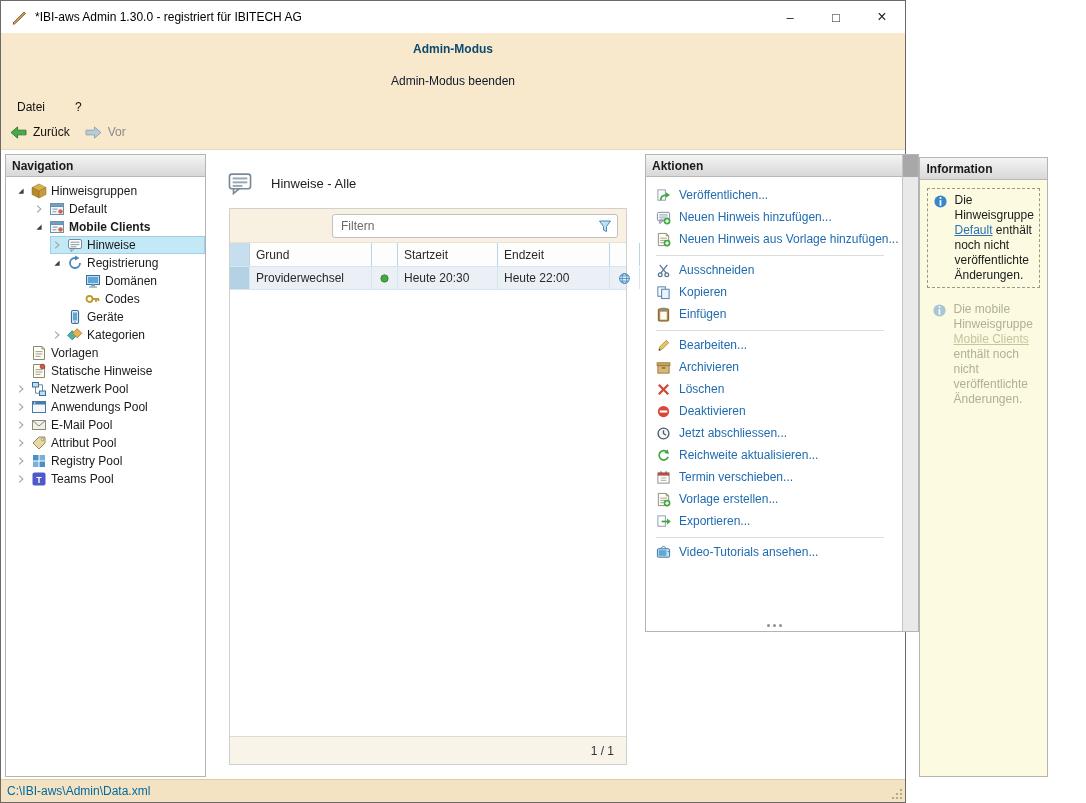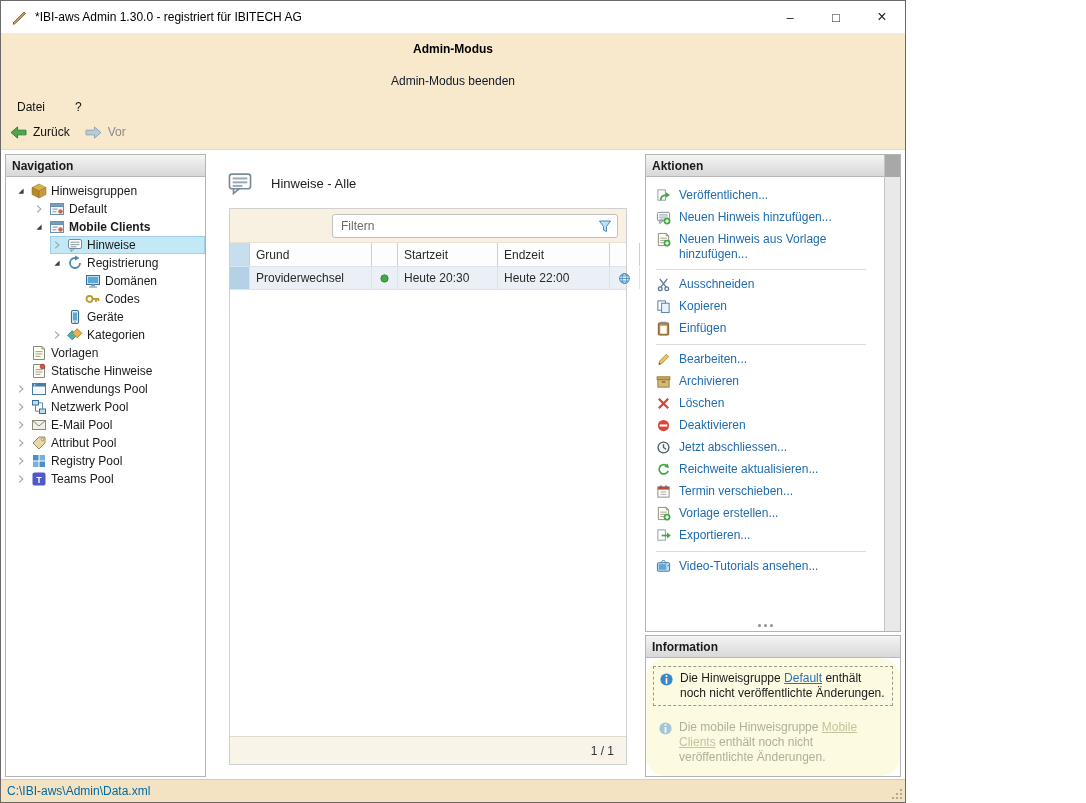--- a/index.html
+++ b/index.html
@@ -10,21 +10,21 @@
   
   .titlebar { height:32px; background:#fff; display:flex; align-items:center; padding-left:10px; flex:none; }
   .titlebar .appicon { width:16px; height:16px; margin-right:8px; }
   .titlebar .ttext { font-size:12px; color:#000; }
   .wincontrols { margin-left:auto; display:flex; height:100%; }
   .winbtn { width:46px; display:flex; align-items:center; justify-content:center; font-size:13px; color:#222; cursor:default; }
 
   
   .topbar { background:#F9E9CC; border-bottom:1px solid #E8DABB; flex:none; }
   .banner { text-align:center; padding:9px 0 7px; }
-  .banner-title { font-weight:bold; font-size:12px; color:#000000; }
+  .banner-title { font-weight:bold; font-size:12px; color:#0c4a6e; }
   .banner-link { display:inline-block; margin-top:18px; color:#0f172a; cursor:pointer; }
   .menubar { height:24px; display:flex; align-items:center; padding-left:8px; }
   .menu-item { padding:3px 8px; color:#111; cursor:default; }
   .menu-item.help { margin-left:14px; }
   .toolbar { height:30px; display:flex; align-items:center; padding:0 8px 4px 8px; gap:14px; }
   .tbtn { display:flex; align-items:center; gap:5px; }
   .tbtn svg { width:19px; height:15px; }
   .tbtn .tlbl { color:#111; }
   .tbtn.disabled .tlbl { color:#8a8a8a; }
 
@@ -72,35 +72,35 @@
   .c-status { width:26px; flex:none; justify-content:center; padding:0; }
   .c-start { width:100px; flex:none; }
   .c-end { width:112px; flex:none; }
   .c-icon { width:30px; flex:none; justify-content:center; padding:0; }
   .c-reich { flex:1; border-right:none !important; }
   .c-status svg, .c-icon svg { width:13px; height:13px; }
   .grid-empty { flex:1; background:#fff; }
   .pager-strip { height:28px; background:#F8F4EA; border-top:1px solid #E0DACA; display:flex; align-items:center; justify-content:flex-end; padding-right:12px; flex:none; color:#333;margin-top:12px; }
 
   
-  .right-col { width:256px; flex:none; display:flex; flex-direction:column; min-height:0; }
+  .right-col { width:256px; flex:none; display:flex; flex-direction:row; min-height:0; }
   .actions-panel { height:478px; flex:none; border:1px solid #B4B4B4; background:#fff; display:flex; flex-direction:column; position:relative; }
   .actions-list { flex:1; padding:8px 20px 0 10px; overflow:hidden; }
   .act { display:flex; align-items:flex-start; gap:7px; padding:3px 0; cursor:pointer; }
   .act .aicon { width:16px; height:16px; flex:none; margin-top:0; }
   .act .aicon svg { width:15px; height:15px; display:block; }
   .act .alabel { color:#1F6BB0; line-height:15px; }
   .asep { height:1px; background:#DCDCDC; margin:4px 14px 4px 0; }
   .vscroll { position:absolute; top:0; right:0; bottom:0; width:16px; background:#E9E9E9; border-left:1px solid #C4C4C4; cursor:pointer; }
   .vthumb { height:22px; background:#A8A8A8; }
   .splitter { position:absolute; bottom:1px; left:0; right:16px; height:9px; display:flex; align-items:center; justify-content:center; gap:3px; cursor:row-resize; }
   .sdot { width:3px; height:3px; border-radius:50%; background:#8f8f8f; }
 
   .info-panel { flex:1; margin-top:3px; border:1px solid #B4B4B4; background:#fff; display:flex; flex-direction:column; min-height:0; }
-  .info-body { flex:1; background:#FCFBE2; padding:8px 7px; overflow:hidden;border-radius:20px; }
+  .info-body { flex:1; background:#FCFBE2; padding:8px 7px; overflow:hidden; }
   .note { display:flex; gap:6px; padding:4px 5px; line-height:15px; }
   .note.focus { border:1px dashed #9a9a82; }
   .note .nicon { width:15px; height:15px; flex:none; margin-top:1px; }
   .note .nicon svg { width:15px; height:15px; display:block; }
   .note + .note { margin-top:10px; }
   .nlink { color:#2970B8; text-decoration:underline; cursor:pointer; }
   .note.dis { color:#B0B096; }
   .note.dis .nlink { color:#C6C49C; }
   .note.dis .nicon { opacity:0.45; }
 
@@ -514,40 +514,40 @@
         <div class="trow d0">
             <span class="tind"></span>
             <span class="trow-body">
               <span class="exwrap">
                 <svg class="ex">
                   <use href="#chev-c"></use>
                 </svg>
               </span>
               <span class="ticon">
                 <svg>
+                  <use href="#i-net"></use>
+                </svg>
+              </span>
+              <span class="tlabel">Netzwerk Pool</span>
+            </span>
+          </div>
+        <div class="trow d0">
+            <span class="tind"></span>
+            <span class="trow-body">
+              <span class="exwrap">
+                <svg class="ex">
+                  <use href="#chev-c"></use>
+                </svg>
+              </span>
+              <span class="ticon">
+                <svg>
                   <use href="#i-app"></use>
                 </svg>
               </span>
               <span class="tlabel">Anwendungs Pool</span>
-            </span>
-          </div>
-        <div class="trow d0">
-            <span class="tind"></span>
-            <span class="trow-body">
-              <span class="exwrap">
-                <svg class="ex">
-                  <use href="#chev-c"></use>
-                </svg>
-              </span>
-              <span class="ticon">
-                <svg>
-                  <use href="#i-net"></use>
-                </svg>
-              </span>
-              <span class="tlabel">Netzwerk Pool</span>
             </span>
           </div>
         <div class="trow d0">
             <span class="tind"></span>
             <span class="trow-body">
               <span class="exwrap">
                 <svg class="ex">
                   <use href="#chev-c"></use>
                 </svg>
               </span>

